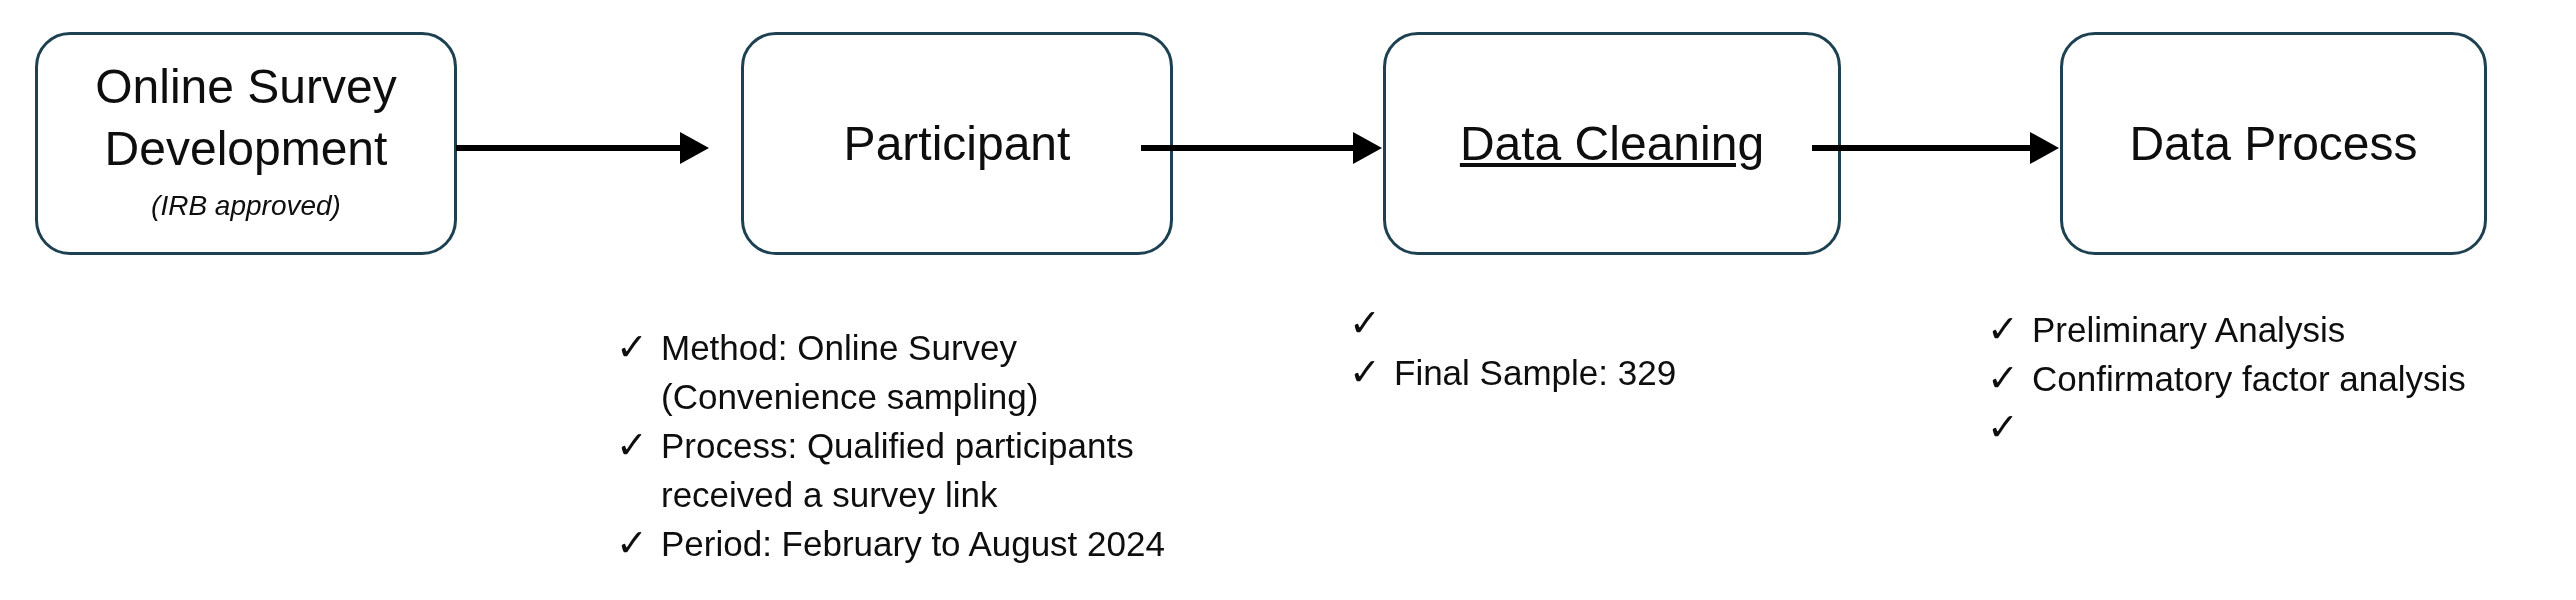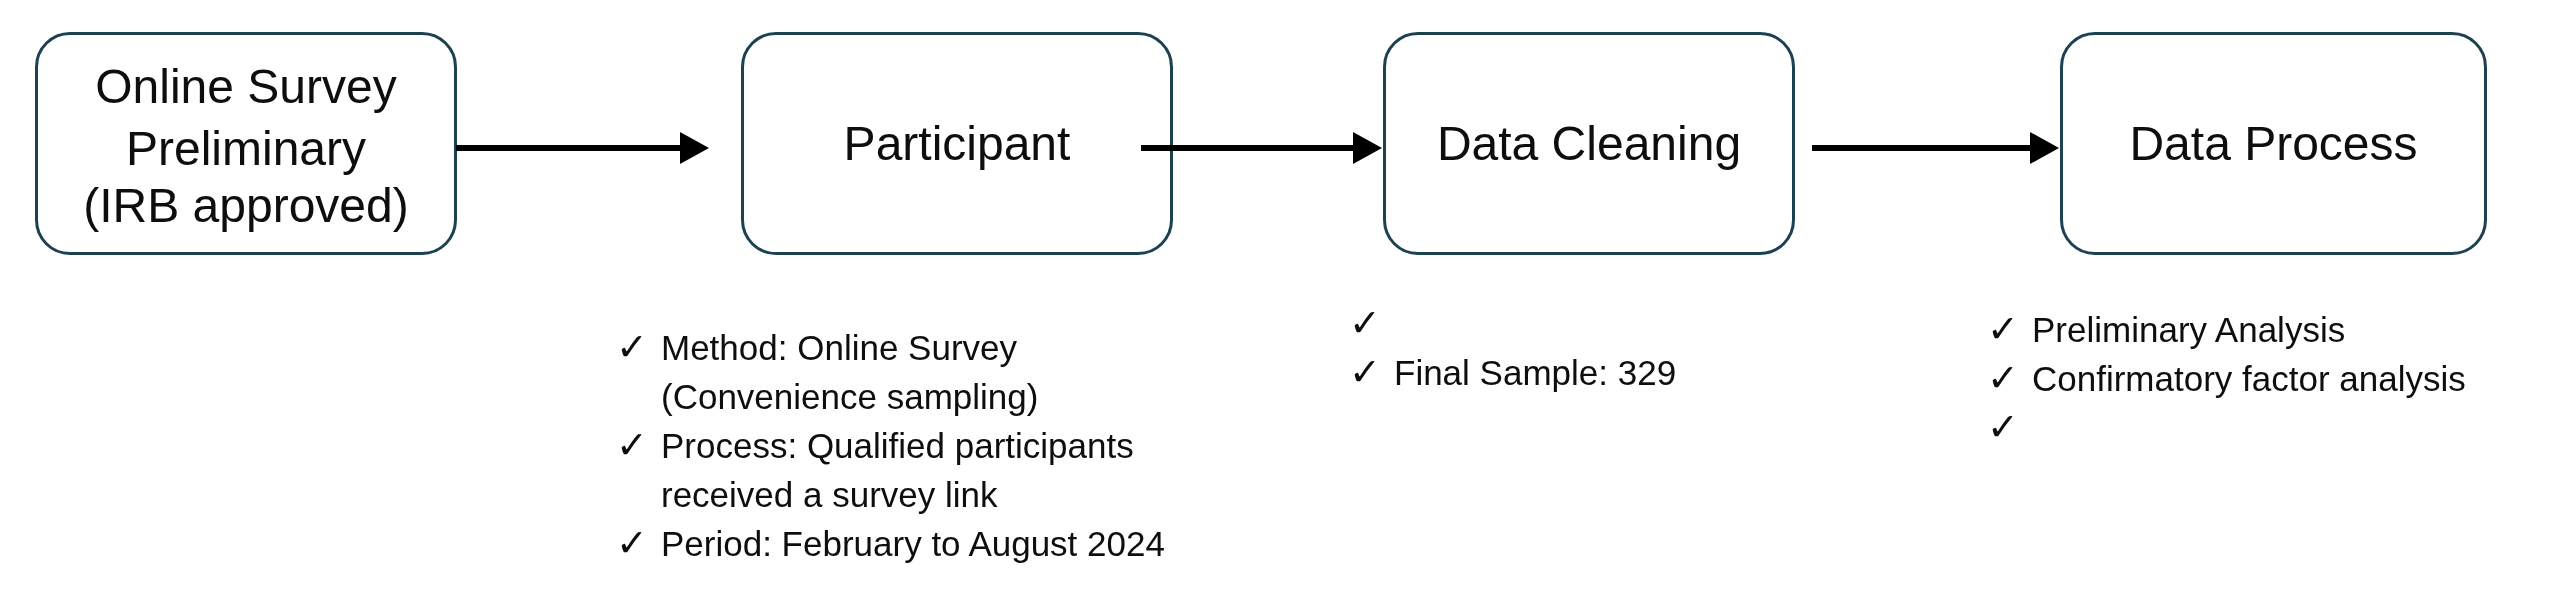--- a/index.html
+++ b/index.html
@@ -30,23 +30,24 @@
     text-align:center;
   }
   .box-line{
     display:block;
     font-size:48px;line-height:62px;
     color:var(--text-color);
     white-space:nowrap;
   }
   .box-note{
     display:block;
-    font-size:48px;line-height:51px;
+    font-size:28px;line-height:51px;
     color:var(--text-color);
     white-space:nowrap;
+    font-style:italic;
   }
   .arrow-line{
     position:absolute;top:145px;height:6.2px;
     background:var(--arrow-color);
   }
   .arrow-head{
     position:absolute;top:132px;
     width:0;height:0;
     border-top:16px solid transparent;
     border-bottom:16px solid transparent;
@@ -65,40 +66,40 @@
     color:var(--text-color);
   }
   .item-text{
     font-size:35px;line-height:49px;
     color:var(--text-color);
   }
   .item-line{display:block;white-space:nowrap;}
   
   #box-0{left:35px;width:422px;}
   #box-1{left:709px;width:432px;margin-left:32px;}
-  #box-2{left:1383px;width:412px;}
+  #box-2{left:1383px;width:458px;text-decoration:underline;}
   #box-3{left:2060px;width:427px;}
   #arrow-line-0{left:456px;width:225px;}
   #arrow-head-0{left:680px;}
   #arrow-line-1{left:1141px;width:214px;}
   #arrow-head-1{left:1353px;}
   #arrow-line-2{left:1812px;width:220px;}
   #arrow-head-2{left:2030px;}
   #list-0{left:616px;top:323px;}
   #list-1{left:1349px;top:299px;}
   #list-2{left:1987px;top:305px;}
 </style>
 </head>
 <body>
 
 <div class="canvas">
 
   <div class="flow-box" id="box-0">
     <span class="box-line">Online Survey</span>
-    <span class="box-line">Preliminary</span>
+    <span class="box-line">Development</span>
     <span class="box-note">(IRB approved)</span>
   </div>
 
   <div class="flow-box" id="box-1">
     <span class="box-line">Participant</span>
   </div>
 
   <div class="flow-box" id="box-2">
     <span class="box-line">Data Cleaning</span>
   </div>

